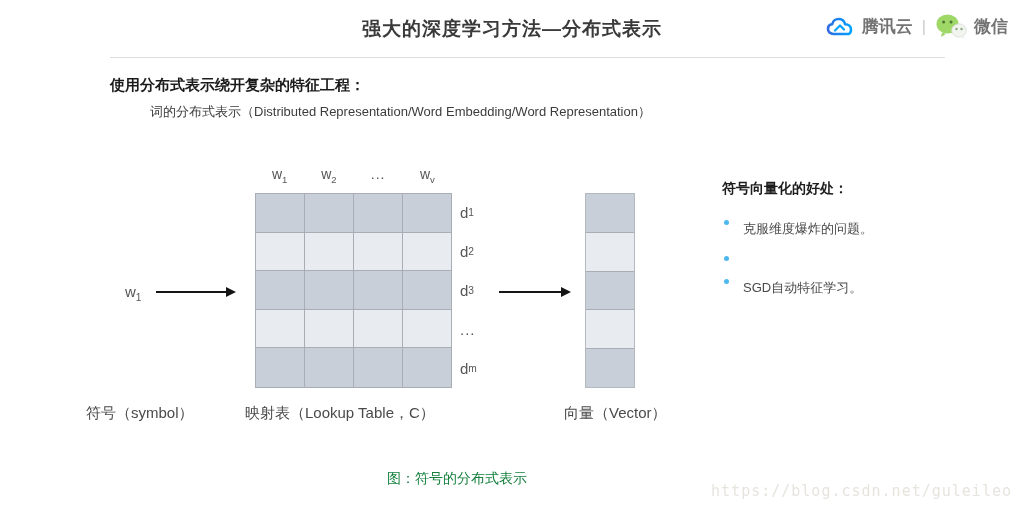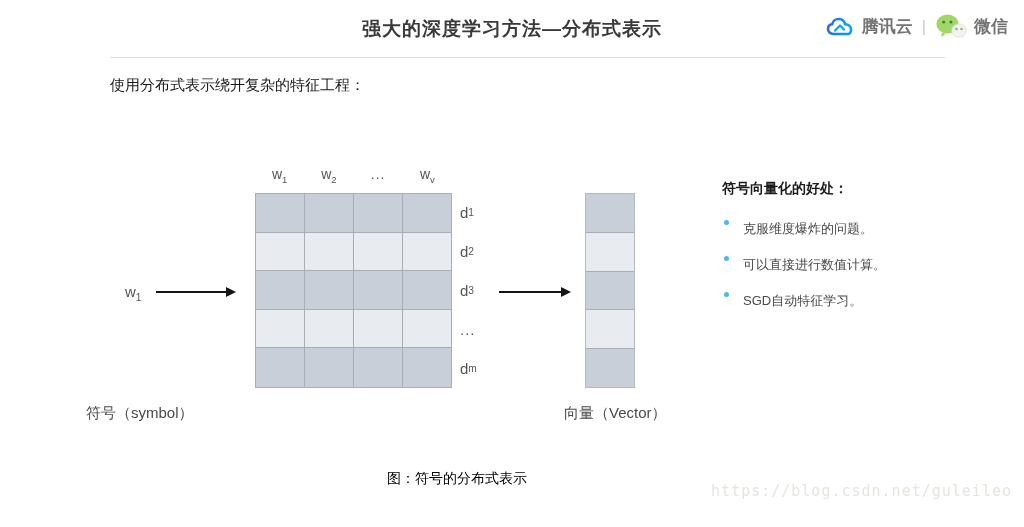--- a/index.html
+++ b/index.html
@@ -9,21 +9,21 @@
   .title { position:absolute; top:16px; left:0; width:100%; text-align:center;
            font-size:19px; font-weight:bold; color:#3a3a3a; letter-spacing:1px; }
 
   .brand { position:absolute; top:13px; right:16px; display:flex; align-items:center; gap:7px; }
   .brand .logo-text { font-size:17px; font-weight:bold; color:#737373; }
   .brand .sep { color:#c9c9c9; font-size:16px; font-weight:normal; padding:0 2px; }
   .brand svg { display:block; }
 
   .divider { position:absolute; top:57px; left:110px; width:835px; height:1px; background:#dddddd; }
 
-  .heading { position:absolute; top:76px; left:110px; font-size:15px; font-weight:normal; color:#1a1a1a; }
+  .heading { position:absolute; top:76px; left:110px; font-size:15px; font-weight:bold; color:#1a1a1a; }
   .subheading { position:absolute; top:103px; left:150px; font-size:13px; color:#3c3c3c; }
 
   
   .col-headers { position:absolute; top:166px; left:255px; width:197px; display:flex; }
   .col-headers .ch { flex:1; text-align:center; font-size:14px; color:#555; }
   .matrix { position:absolute; top:193px; left:255px; width:197px; height:195px;
             border:1px solid #a9aeb6; display:flex; flex-direction:column; }
   .mrow { flex:1; display:flex; }
   .mrow.dark  .mcell { background:#c9cfd8; }
   .mrow.light .mcell { background:#e8ebef; }
@@ -59,21 +59,21 @@
   .lbl-vector { left:564px; }
 
   .benefits { position:absolute; top:180px; left:722px; width:270px; }
   .benefits-title { font-size:14px; font-weight:bold; color:#1d1d1d; margin-bottom:22px; }
   .benefit-item { display:flex; align-items:flex-start; margin-bottom:18px; }
   .benefit-item .dot { width:5px; height:5px; border-radius:50%; background:#4db8f0;
                        margin-right:14px; margin-left:2px; flex:0 0 auto; }
   .benefit-item .txt { font-size:13px; color:#4a4a4a; }
 
   .caption { position:absolute; top:470px; left:0; width:914px; text-align:center;
-             font-size:14px; color:#000000; }
+             font-size:14px; color:#15803d; }
 
   .watermark { position:absolute; right:12px; bottom:6px;
                font-family:"DejaVu Sans Mono","Liberation Mono",monospace;
                font-size:15px; color:#e7e4de; letter-spacing:1px; }
 </style>
 </head>
 <body>
 
 <div class="slide">
 
@@ -105,20 +105,21 @@
         <circle cx="21.5" cy="16" r="1.2" fill="#8aa87a"></circle>
         <circle cx="26.5" cy="16" r="1.2" fill="#8aa87a"></circle>
       </svg>
     </span>
     <span class="logo-text">微信</span>
   </div>
 
   <div class="divider"></div>
 
   <div class="heading">使用分布式表示绕开复杂的特征工程：</div>
+  <div class="subheading">词的分布式表示（Distributed Representation/Word Embedding/Word Representation）</div>
 
   <div class="col-headers">
     <span class="ch"><span>w</span><sub>1</sub></span>
     <span class="ch"><span>w</span><sub>2</sub></span>
     <span class="ch dots"><span>...</span><sub></sub></span>
     <span class="ch"><span>w</span><sub>v</sub></span>
   </div>
 
   <div class="matrix">
     <div class="mrow dark">
@@ -182,31 +183,31 @@
     <div class="vcell dark"></div>
     <div class="vcell light"></div>
     <div class="vcell dark"></div>
   </div>
 
   <div class="input-symbol"><span>w</span><sub>1</sub></div>
   <div class="arrow arrow-1"></div>
   <div class="arrow arrow-2"></div>
 
   <div class="fig-label lbl-symbol">符号（symbol）</div>
+  <div class="fig-label lbl-lookup">映射表（Lookup Table，C）</div>
   <div class="fig-label lbl-vector">向量（Vector）</div>
 
   <div class="benefits">
     <div class="benefits-title">符号向量化的好处：</div>
     <div class="benefit-item">
       <span class="dot"></span>
       <span class="txt">克服维度爆炸的问题。</span>
     </div>
     <div class="benefit-item">
       <span class="dot"></span>
-      <span class="txt">可以直接进行数值计算。</span>
     </div>
     <div class="benefit-item">
       <span class="dot"></span>
       <span class="txt">SGD自动特征学习。</span>
     </div>
   </div>
 
   <div class="caption">图：符号的分布式表示</div>
 
   <div class="watermark">https://blog.csdn.net/guleileo</div>

